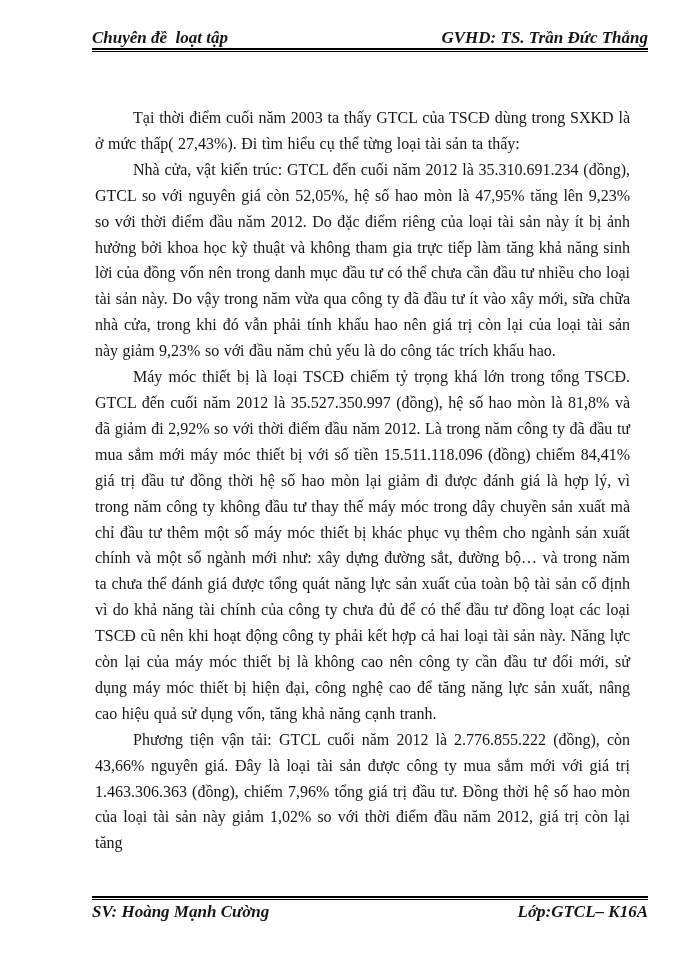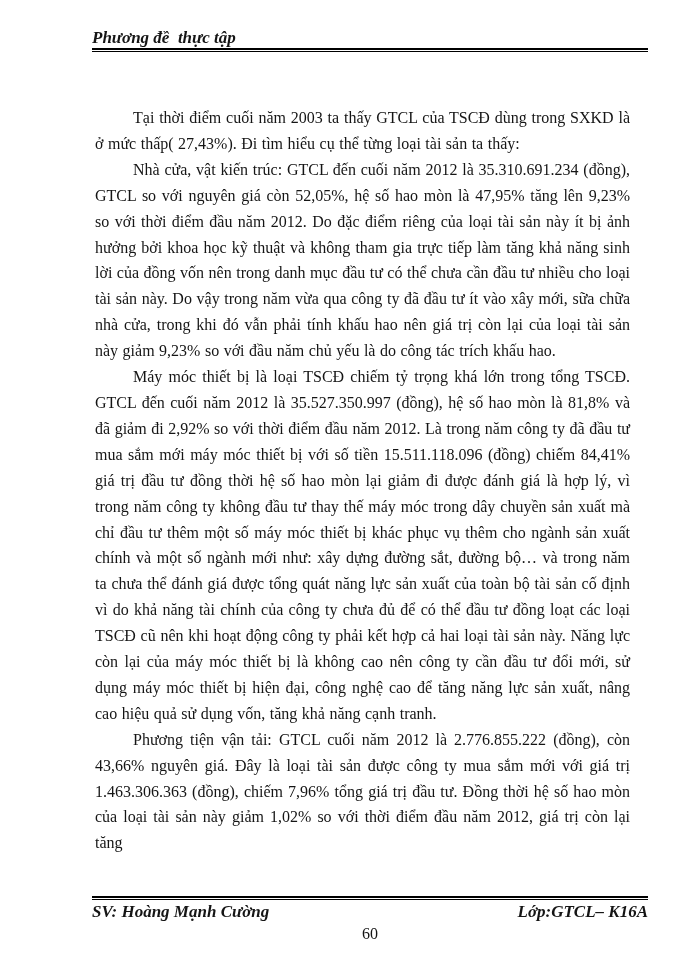--- a/index.html
+++ b/index.html
@@ -92,21 +92,22 @@
     font-weight: normal;
   }
 </style>
 </head>
 <body>
 
 <div class="page">
 
   <div class="header">
     <div class="header-row">
-      <span>Phương đề  thực tập</span>
+      <span>Chuyên đề  loạt tập</span>
+      <span>GVHD: TS. Trần Đức Thắng</span>
     </div>
     <div class="double-rule">
       <div class="thick"></div>
       <div class="thin"></div>
     </div>
   </div>
 
   <div class="doc-body">
 
   <p>Tại thời điểm cuối năm 2003 ta thấy GTCL  của TSCĐ  dùng trong SXKD  là ở mức thấp( 27,43%). Đi tìm hiểu cụ thể từng loại tài sản ta thấy:</p>
@@ -117,16 +118,15 @@
 
   <div class="footer">
     <div class="double-rule">
       <div class="thick"></div>
       <div class="thin"></div>
     </div>
     <div class="footer-row">
       <span>SV: Hoàng Mạnh Cường</span>
       <span>Lớp:GTCL– K16A</span>
     </div>
-    <div class="page-number">60</div>
   </div>
 
 </div>
 
 </body></html>

